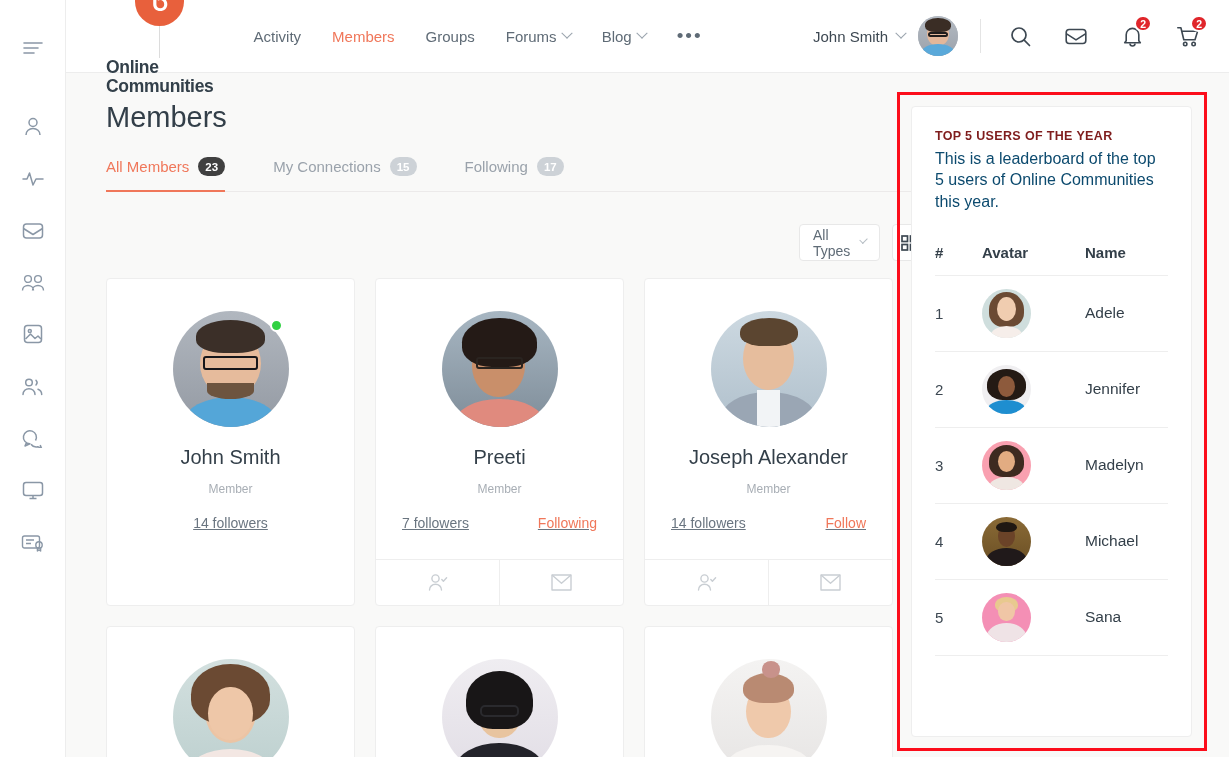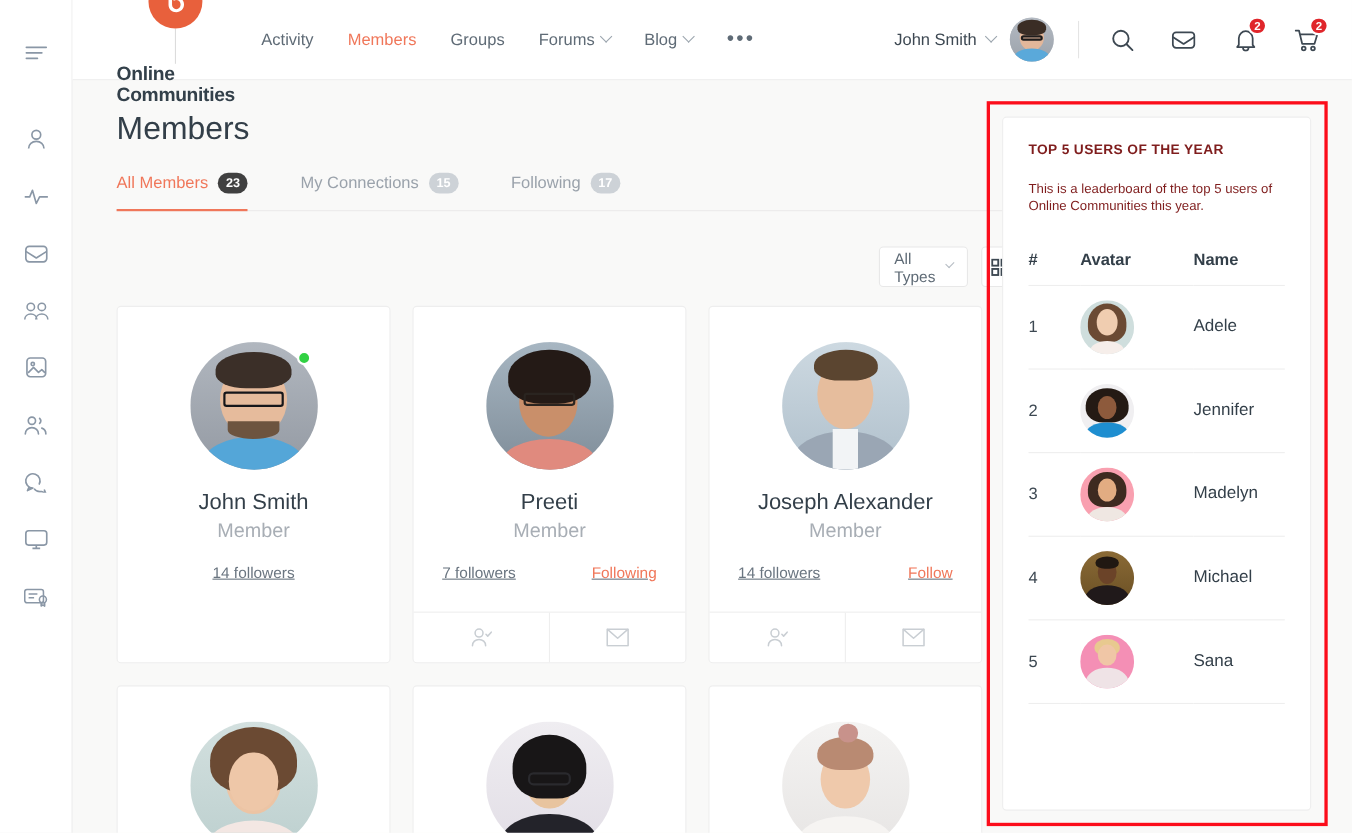--- a/index.html
+++ b/index.html
@@ -33,21 +33,21 @@
   #logo-mark {
     width: 49px; height: 49px; border-radius: 50%; background: #e8603c;
     display: flex; align-items: center; justify-content: center;
     color: #fff; position: relative;
   }
   #logo-divider { width: 1px; height: 32px; background: #dcdcdc; margin: 0 13px; }
   #logo-text {
     font-size: 17.5px; font-weight: bold; line-height: 1.08;
     color: #33404a; letter-spacing: -0.3px; white-space: pre-line;
   }
-  #mainnav { display: flex; align-items: center; margin-left: 24px; gap: 31px; }
+  #mainnav { display: flex; align-items: center; margin-left: 40px; gap: 31px; }
   .nav-item {
     font-size: 15px; color: #5f6b76; display: flex; align-items: center; gap: 6px;
     white-space: nowrap;
   }
   .nav-item.active { color: #f0775a; }
   .caret { display:inline-block; width:8px; height:8px; border-right:1.6px solid #9aa4ad; border-bottom:1.6px solid #9aa4ad; transform: rotate(45deg) translate(-2px,-2px); }
   #nav-more { letter-spacing: 2px; font-size: 19px; color: #5f6b76; line-height: 8px; }
 
   #topright { margin-left: auto; display: flex; align-items: center; margin-right: 22px; gap: 0; }
   #username { font-size: 15px; color: #3d4852; }
@@ -106,41 +106,41 @@
     display: flex; flex-direction: column; align-items: center;
   }
   .mcard-body { padding: 32px 0 0; display: flex; flex-direction: column; align-items: center; width: 100%; }
   .avatar-wrap { position: relative; width: 116px; height: 116px; }
   .avatar-img { width: 116px; height: 116px; border-radius: 50%; overflow: hidden; }
   .online-dot {
     position: absolute; right: 6px; top: 8px; width: 13px; height: 13px; border-radius: 50%;
     background: #31d143; border: 2px solid #fff;
   }
   .mname { margin-top: 19px; font-size: 20px; color: #333f49; }
-  .mrole { margin-top: 3px; font-size: 18px; color: #a8aeb5; }
+  .mrole { margin-top: 13px; font-size: 12px; color: #a8aeb5; }
   .mstats { margin-top: 19px; width: 100%; padding: 0 26px 28px; display: flex; align-items: center; font-size: 14px; color: #6a7580; text-decoration: underline; }
   .mstats .followers { white-space: nowrap; }
   .mstats .follow-link { margin-left: auto; color: #f0775a; font-size: 14px; }
   .mstats.center { justify-content: center; }
   .mactions { width: 100%; border-top: 1px solid #eeeeee; display: flex; height: 46px; }
   .mact { flex: 1; display: flex; align-items: center; justify-content: center; color: #c9ced3; }
   .mact + .mact { border-left: 1px solid #eeeeee; }
 
   
   #lb-highlight {
     position: absolute; left: 897px; top: 92px; width: 310px; height: 659px;
     border: 3px solid #fc0d1b; pointer-events: none; z-index: 5;
   }
   #leaderboard {
     position: absolute; left: 911px; top: 106px; width: 281px; height: 631px;
     background: #fff; border: 1px solid #eeeeee; border-radius: 4px; padding: 22px 23px 0;
     overflow: hidden;
   }
   #lb-title { font-size: 12.5px; font-weight: bold; color: #7f1d1d; letter-spacing: 0.35px; }
-  #lb-desc { margin-top: 21px; font-size: 12px; line-height: 1.33; color: #7f1d1d; }
+  #lb-desc { margin-top: 5px; font-size: 16px; line-height: 1.33; color: #0c4a6e; }
   #lb-table { margin-top: 32px; width: 100%; border-collapse: collapse; }
   #lb-table th {
     text-align: left; font-size: 15px; color: #333f49; font-weight: bold; padding: 0 0 14px;
   }
   #lb-table th.col-rank { width: 47px; }
   #lb-table th.col-avatar { width: 103px; }
   #lb-table td { padding: 13px 0; border-top: 1px solid #eeeeee; vertical-align: middle; }
   #lb-table tr td.col-rank { font-size: 15px; color: #3d4852; }
   #lb-table td.col-name { font-size: 15.5px; color: #333f49; }
   .lb-avatar { width: 49px; height: 49px; border-radius: 50%; overflow: hidden; }

